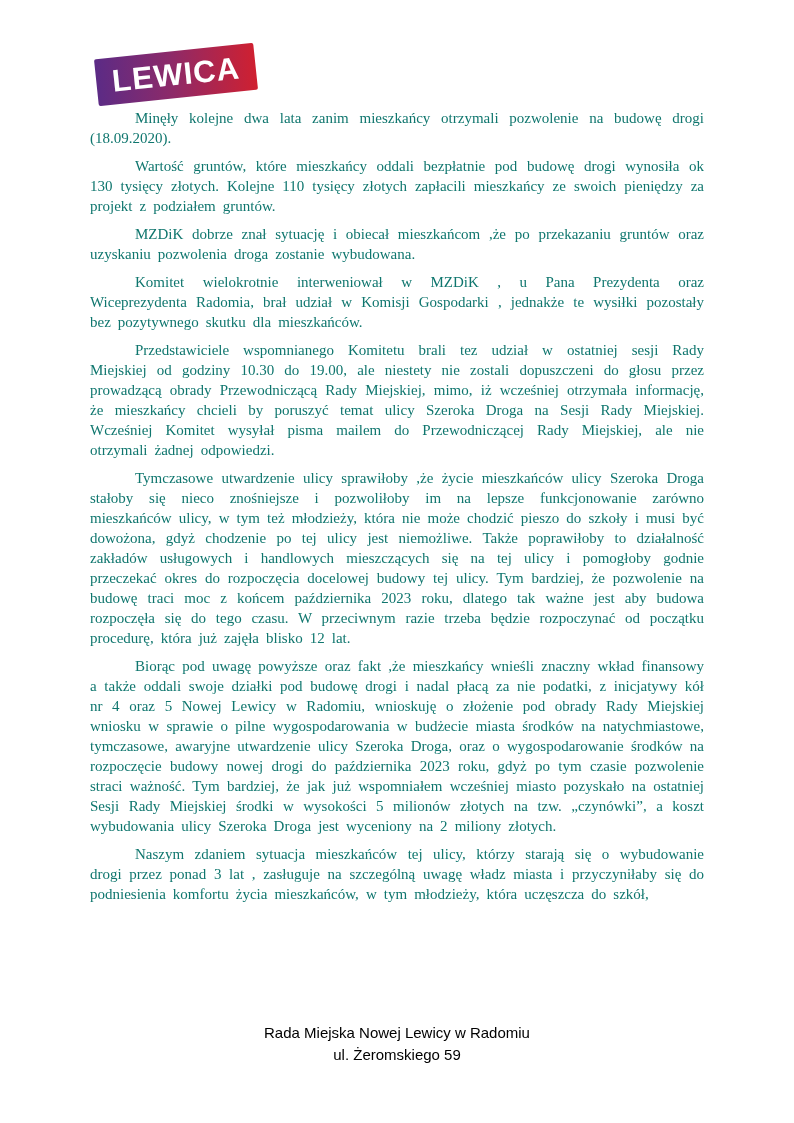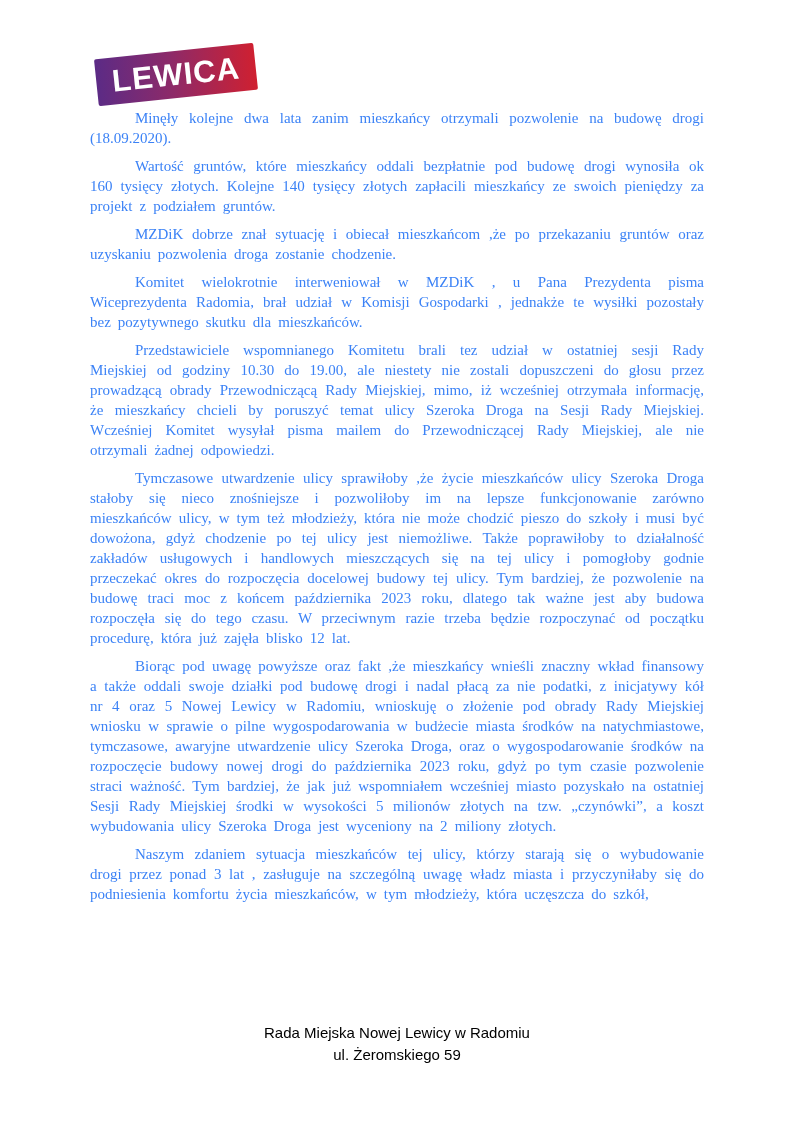--- a/index.html
+++ b/index.html
@@ -39,21 +39,21 @@
   }
   
   .content {
     position: absolute;
     left: 90px;
     top: 108px;
     width: 614px;
     font-family: "Liberation Serif", "DejaVu Serif", serif;
     font-size: 15px;
     line-height: 20px;
-    color: #3b82f6;
+    color: #0f766e;
     text-align: justify;
   }
   .content p {
     margin: 0 0 8px 0;
     text-indent: 45px;
     word-spacing: 0.22em;
   }
   
   .footer {
     position: absolute;
@@ -71,23 +71,23 @@
 <body>
 
 <div class="page">
 
   <div class="logo" style="background: linear-gradient(93deg, rgb(91, 43, 134) 0%, rgb(142, 42, 104) 48%, rgb(208, 32, 48) 100%);">
     <span class="logo-text" style="color: rgb(255, 255, 255);">LEWICA</span>
   </div>
 
   <div class="content">
     <p>Minęły kolejne dwa lata zanim mieszkańcy otrzymali pozwolenie na budowę drogi (18.09.2020).</p>
-    <p>Wartość gruntów, które mieszkańcy oddali bezpłatnie pod budowę drogi wynosiła ok 160 tysięcy złotych. Kolejne 140 tysięcy złotych zapłacili mieszkańcy ze swoich pieniędzy za projekt z podziałem gruntów.</p>
-    <p>MZDiK dobrze znał sytuację i obiecał mieszkańcom ,że po przekazaniu gruntów oraz uzyskaniu pozwolenia droga zostanie chodzenie.</p>
-    <p>Komitet wielokrotnie interweniował w MZDiK , u Pana Prezydenta pisma Wiceprezydenta Radomia, brał udział w Komisji Gospodarki , jednakże te wysiłki pozostały bez pozytywnego skutku dla mieszkańców.</p>
+    <p>Wartość gruntów, które mieszkańcy oddali bezpłatnie pod budowę drogi wynosiła ok 130 tysięcy złotych. Kolejne 110 tysięcy złotych zapłacili mieszkańcy ze swoich pieniędzy za projekt z podziałem gruntów.</p>
+    <p>MZDiK dobrze znał sytuację i obiecał mieszkańcom ,że po przekazaniu gruntów oraz uzyskaniu pozwolenia droga zostanie wybudowana.</p>
+    <p>Komitet wielokrotnie interweniował w MZDiK , u Pana Prezydenta oraz Wiceprezydenta Radomia, brał udział w Komisji Gospodarki , jednakże te wysiłki pozostały bez pozytywnego skutku dla mieszkańców.</p>
     <p>Przedstawiciele wspomnianego Komitetu brali tez udział w ostatniej sesji Rady Miejskiej od godziny 10.30 do 19.00, ale niestety nie zostali dopuszczeni do głosu przez prowadzącą obrady Przewodniczącą Rady Miejskiej, mimo, iż wcześniej otrzymała informację, że mieszkańcy chcieli by poruszyć temat ulicy Szeroka Droga na Sesji Rady Miejskiej. Wcześniej Komitet wysyłał pisma mailem do Przewodniczącej Rady Miejskiej, ale nie otrzymali żadnej odpowiedzi.</p>
     <p>Tymczasowe utwardzenie ulicy sprawiłoby ,że życie mieszkańców ulicy Szeroka Droga stałoby się nieco znośniejsze i pozwoliłoby im na lepsze funkcjonowanie zarówno mieszkańców ulicy, w tym też młodzieży, która nie może chodzić pieszo do szkoły i musi być dowożona, gdyż chodzenie po tej ulicy jest niemożliwe. Także poprawiłoby to działalność zakładów usługowych i handlowych mieszczących się na tej ulicy i pomogłoby godnie przeczekać okres do rozpoczęcia docelowej budowy tej ulicy. Tym bardziej, że pozwolenie na budowę traci moc z końcem października 2023 roku, dlatego tak ważne jest aby budowa rozpoczęła się do tego czasu. W przeciwnym razie trzeba będzie rozpoczynać od początku procedurę, która już zajęła blisko 12 lat.</p>
     <p>Biorąc pod uwagę powyższe oraz fakt ,że mieszkańcy wnieśli znaczny wkład finansowy a także oddali swoje działki pod budowę drogi i nadal płacą za nie podatki, z inicjatywy kół nr 4 oraz 5 Nowej Lewicy w Radomiu, wnioskuję o złożenie pod obrady Rady Miejskiej wniosku w sprawie o pilne wygospodarowania w budżecie miasta środków na natychmiastowe, tymczasowe, awaryjne utwardzenie ulicy Szeroka Droga, oraz o wygospodarowanie środków na rozpoczęcie budowy nowej drogi do października 2023 roku, gdyż po tym czasie pozwolenie straci ważność. Tym bardziej, że jak już wspomniałem wcześniej miasto pozyskało na ostatniej Sesji Rady Miejskiej środki w wysokości 5 milionów złotych na tzw. „czynówki”, a koszt wybudowania ulicy Szeroka Droga jest wyceniony na 2 miliony złotych.</p>
     <p>Naszym zdaniem sytuacja mieszkańców tej ulicy, którzy starają się o wybudowanie drogi przez ponad 3 lat , zasługuje na szczególną uwagę władz miasta i przyczyniłaby się do podniesienia komfortu życia mieszkańców, w tym młodzieży, która uczęszcza do szkół,</p>
   </div>
 
   <div class="footer">
     <div>Rada Miejska Nowej Lewicy w Radomiu</div>
     <div>ul. Żeromskiego 59</div>
   </div>

